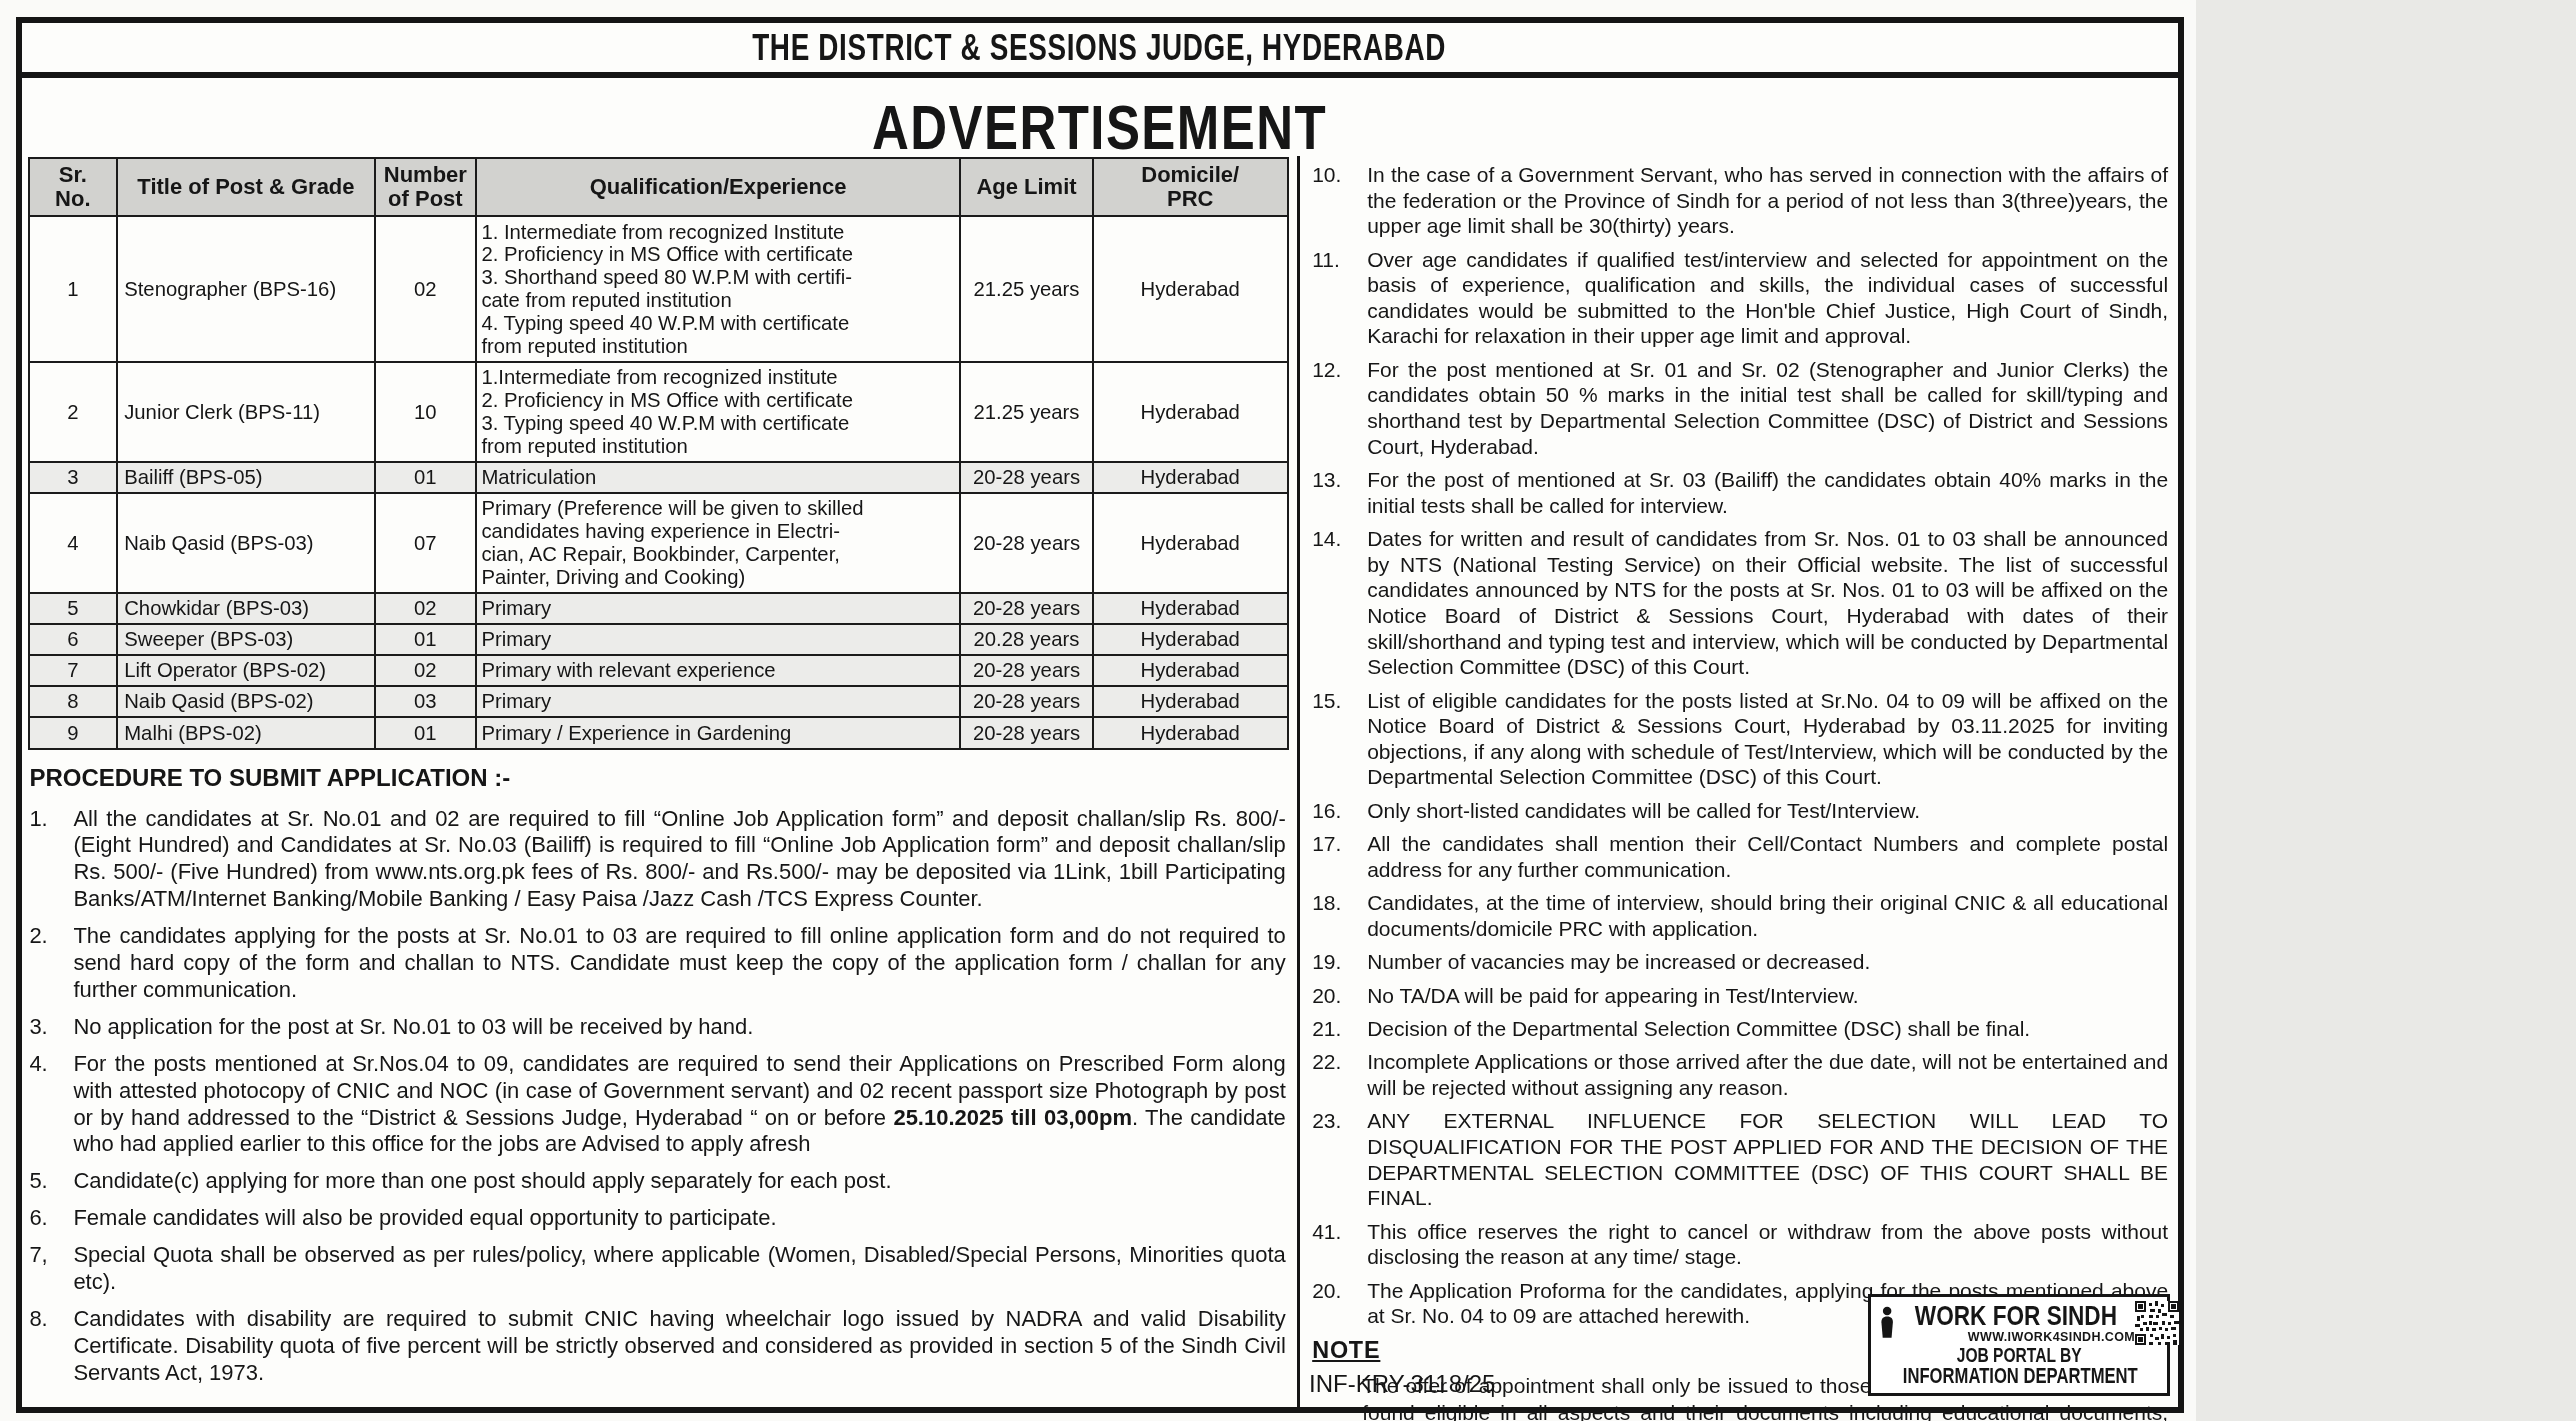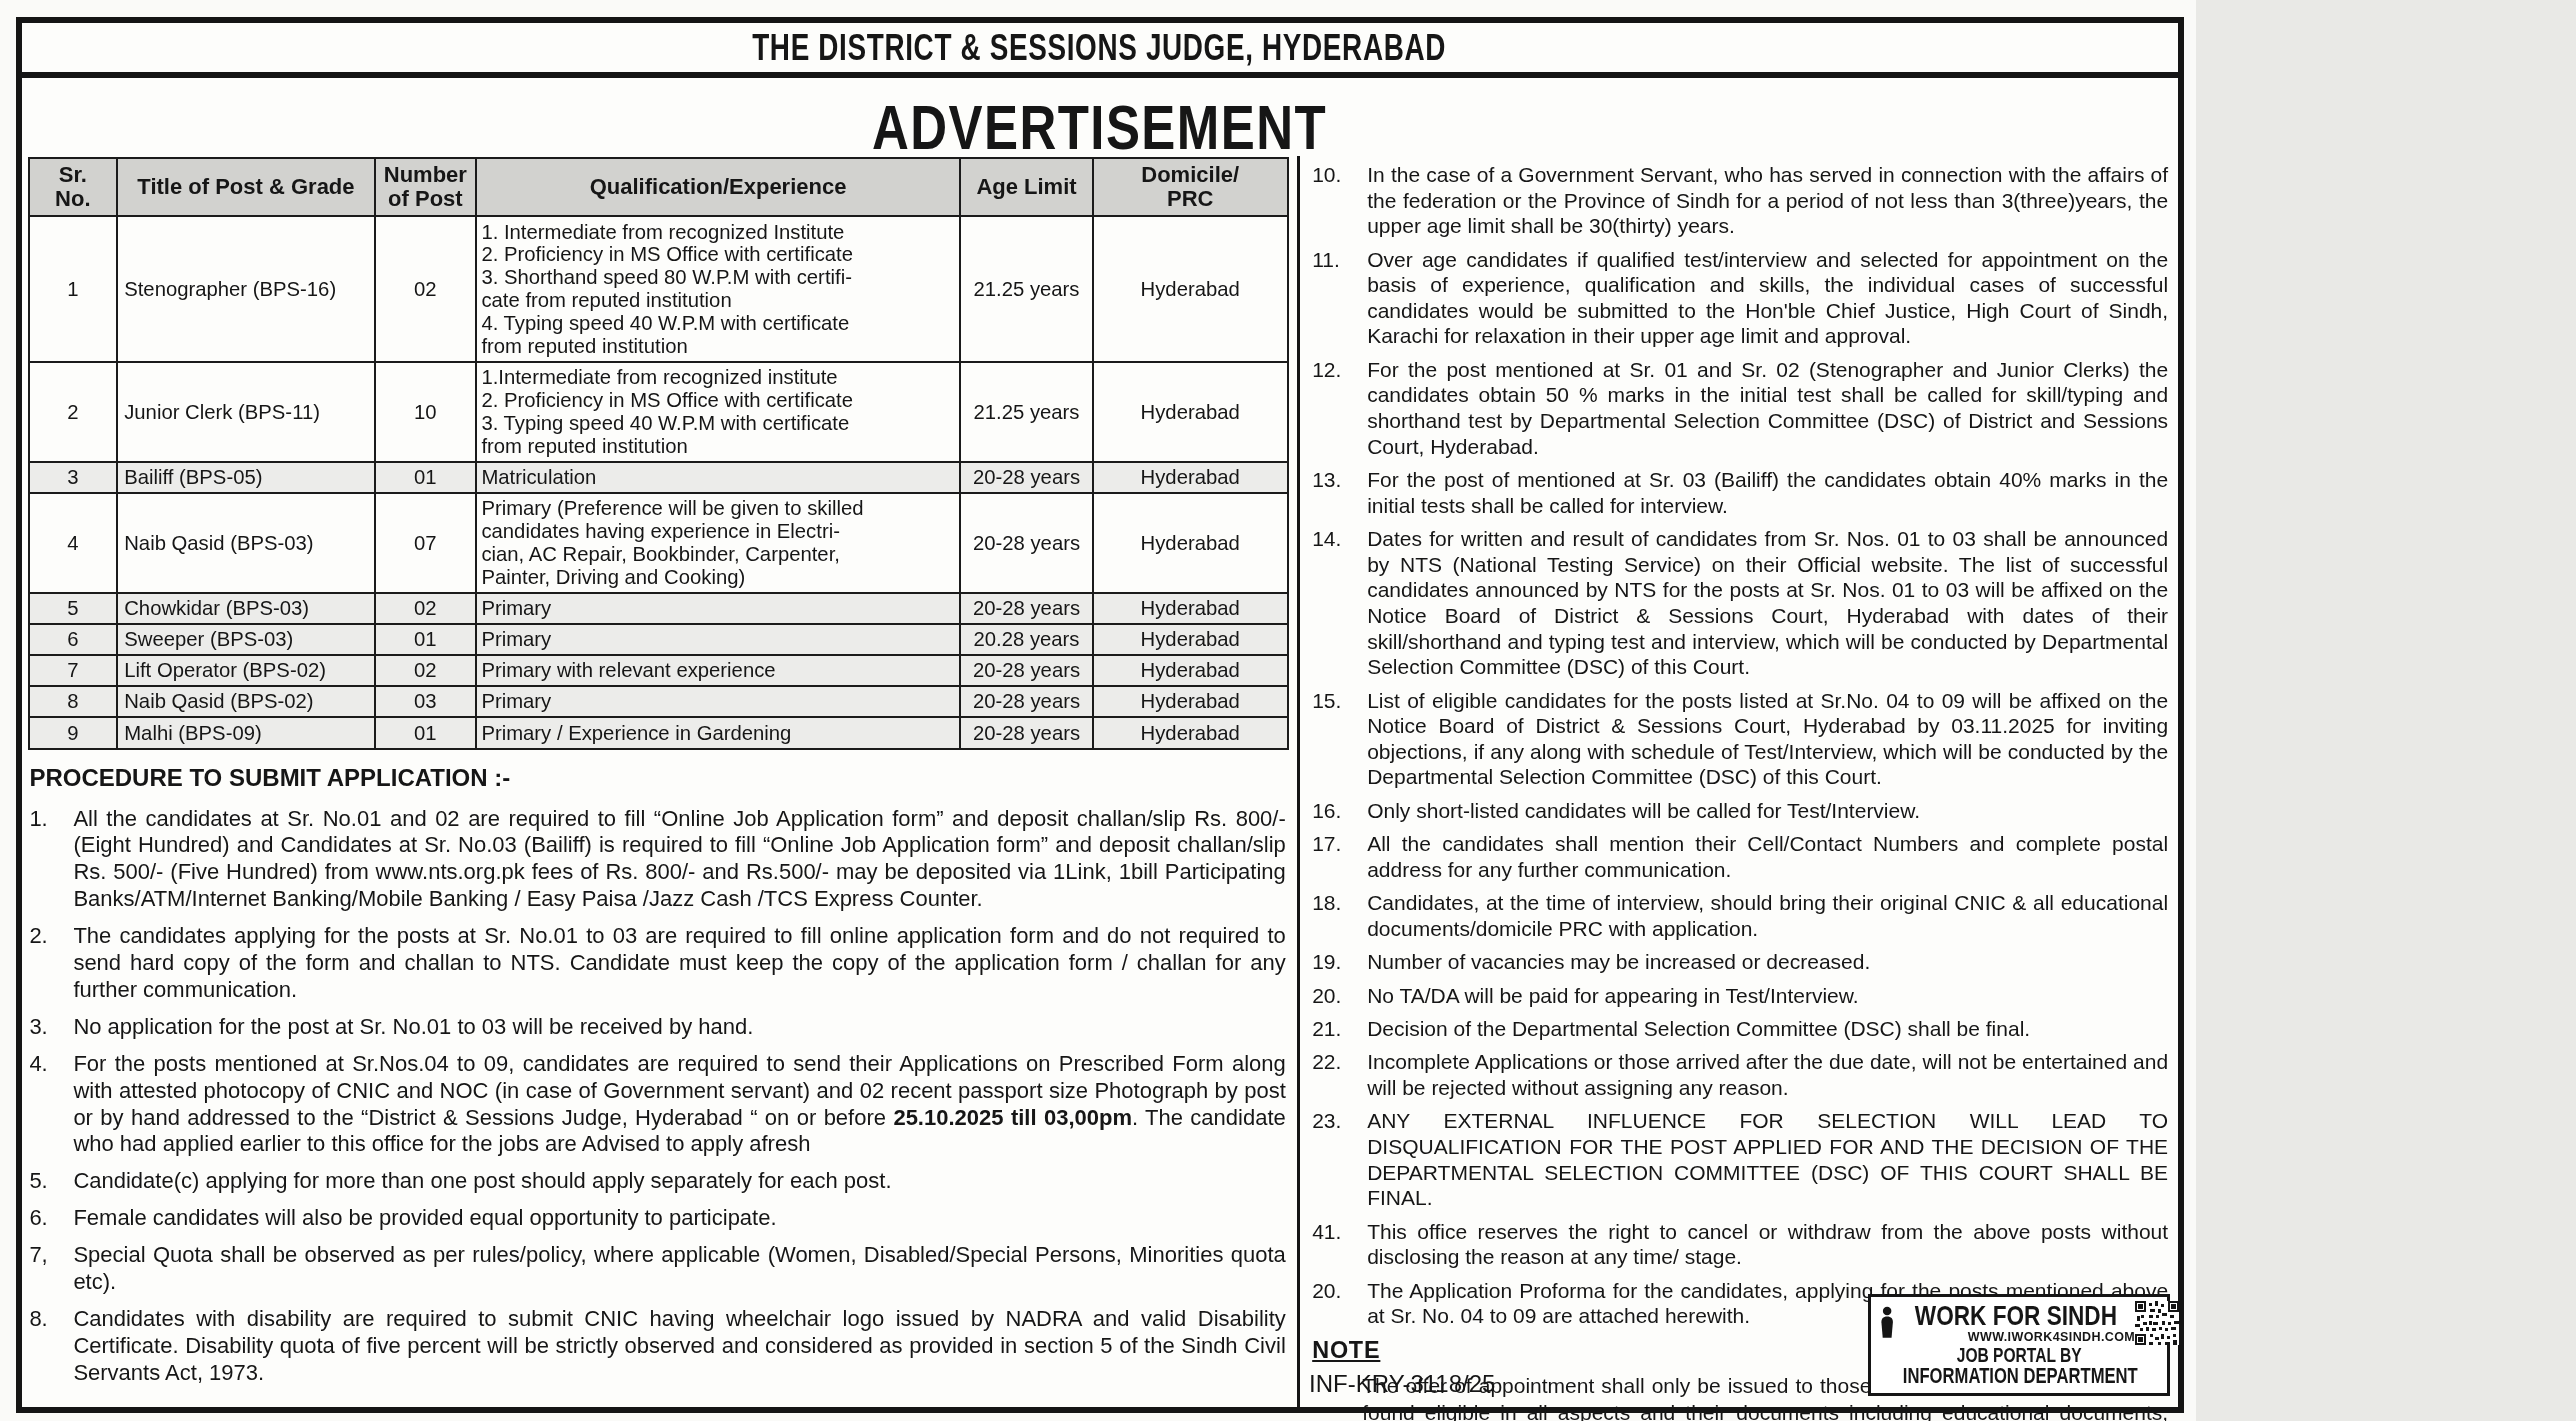--- a/index.html
+++ b/index.html
@@ -174,21 +174,21 @@
             <tr class="shade">
               <td class="c">8</td>
               <td>Naib Qasid (BPS-02)</td>
               <td class="c">03</td>
               <td class="qual">Primary</td>
               <td class="c">20-28 years</td>
               <td class="c">Hyderabad</td>
             </tr>
             <tr class="shade">
               <td class="c">9</td>
-              <td>Malhi (BPS-09)</td>
+              <td>Malhi (BPS-02)</td>
               <td class="c">01</td>
               <td class="qual">Primary / Experience in Gardening</td>
               <td class="c">20-28 years</td>
               <td class="c">Hyderabad</td>
             </tr>
           </tbody>
         </table>
 
         <div class="procedure">
           <div class="proc-head">PROCEDURE TO SUBMIT APPLICATION :-</div>

